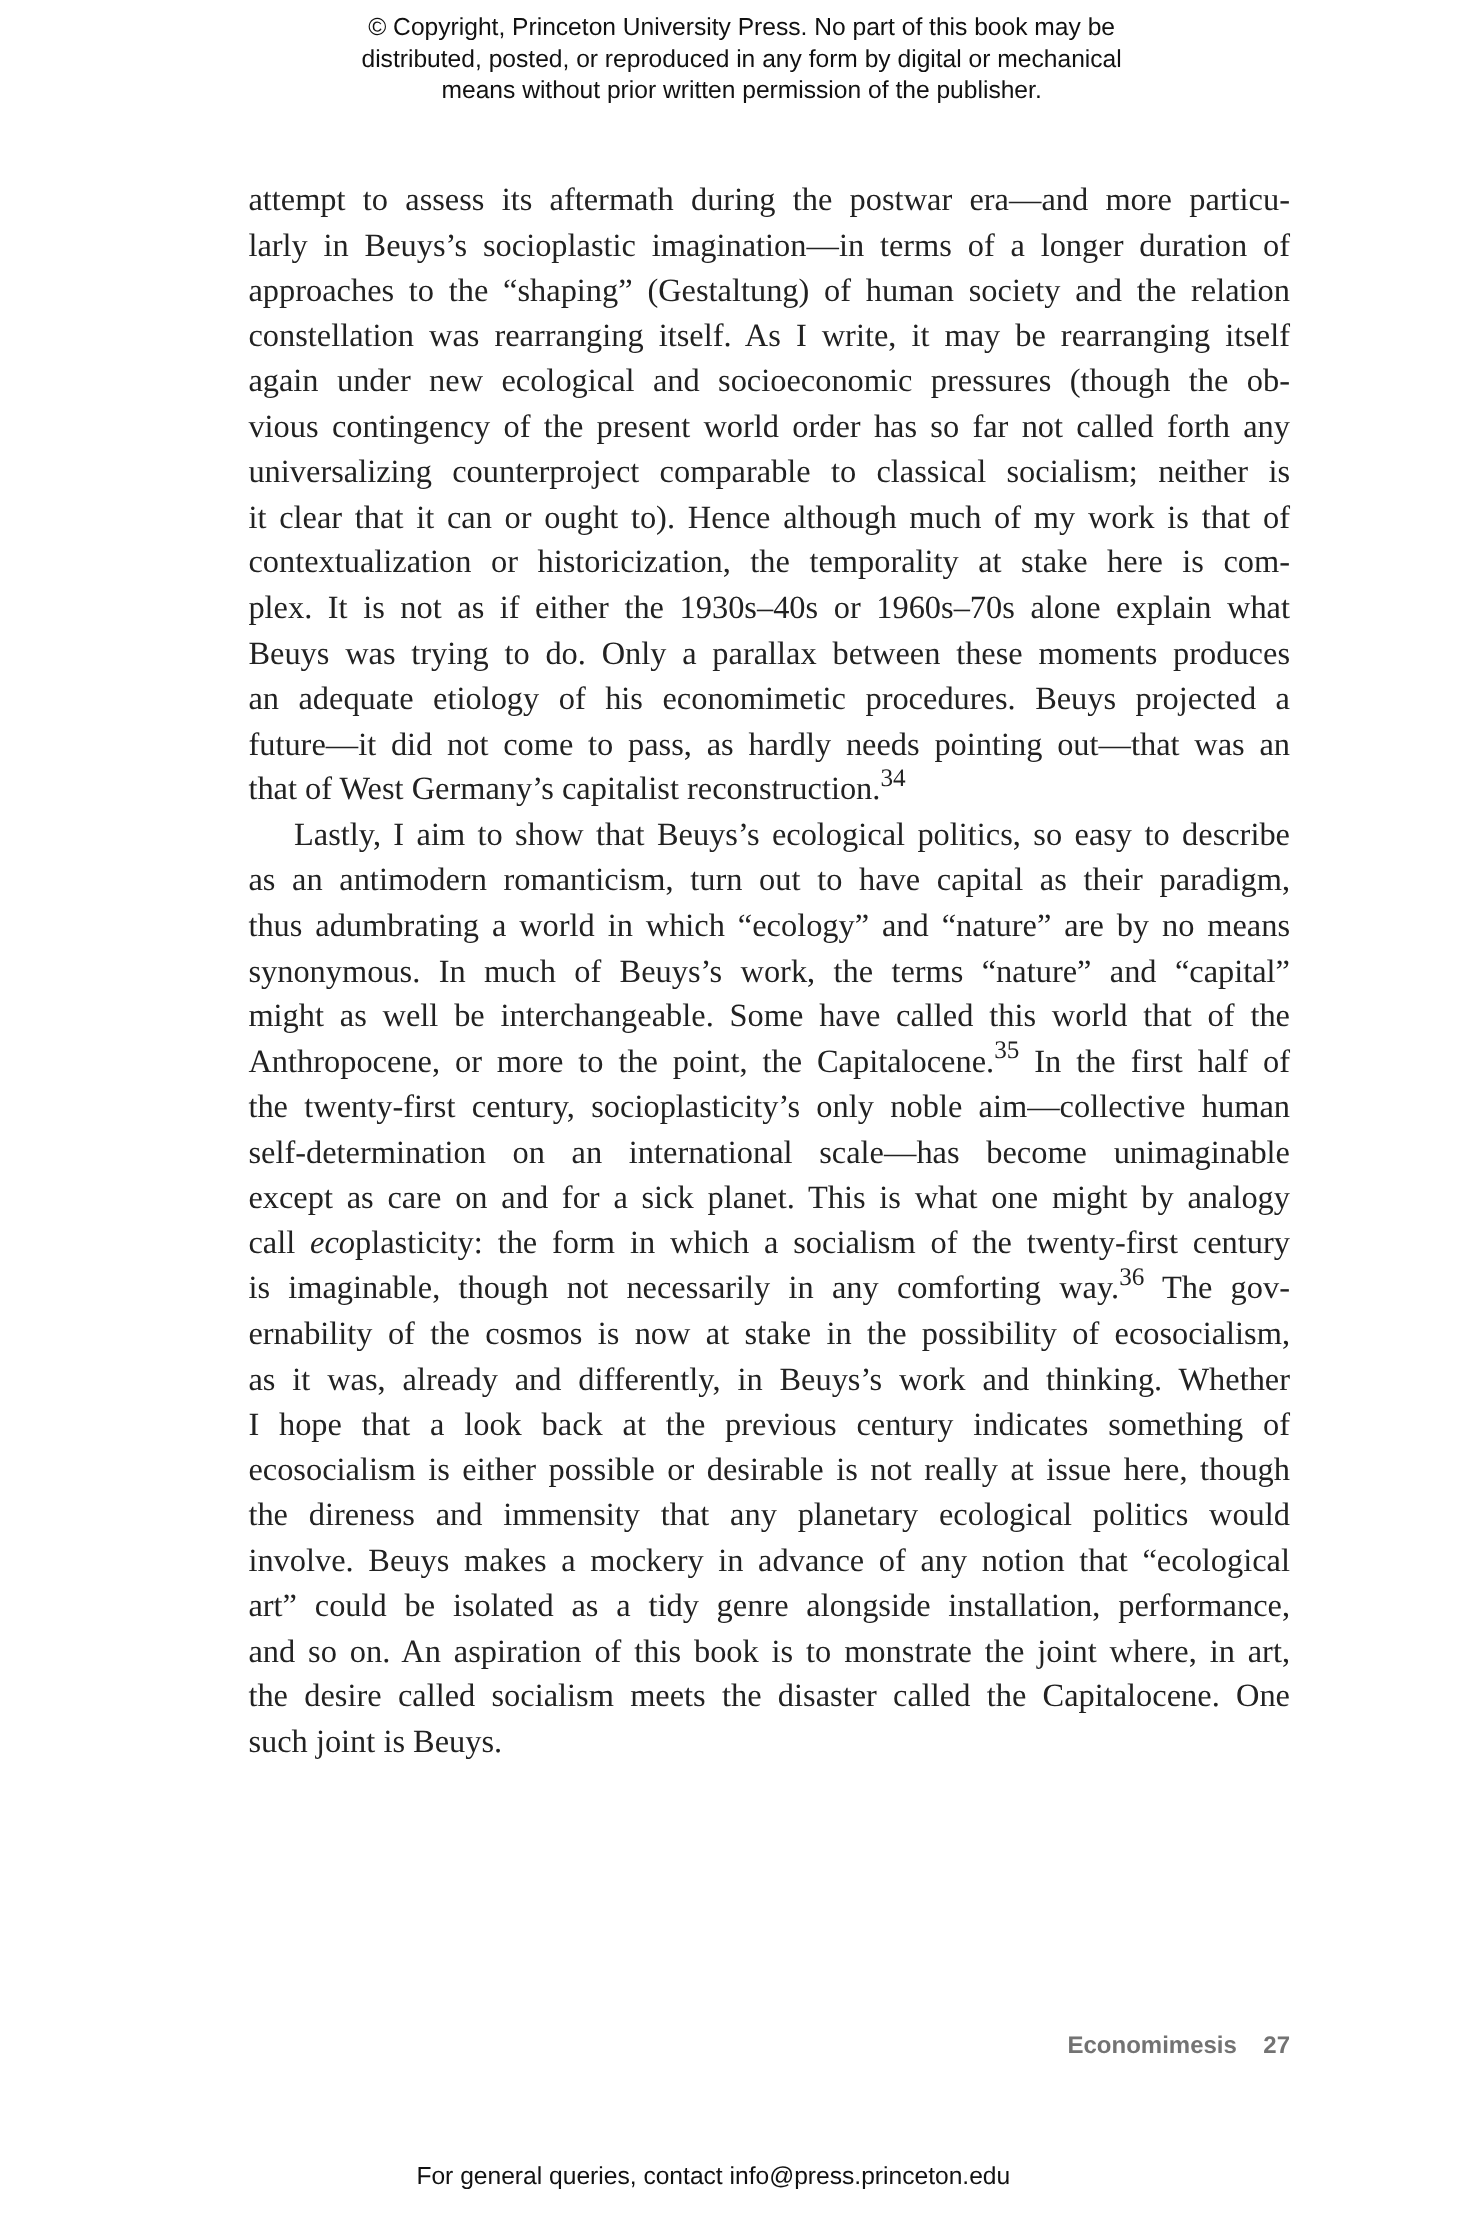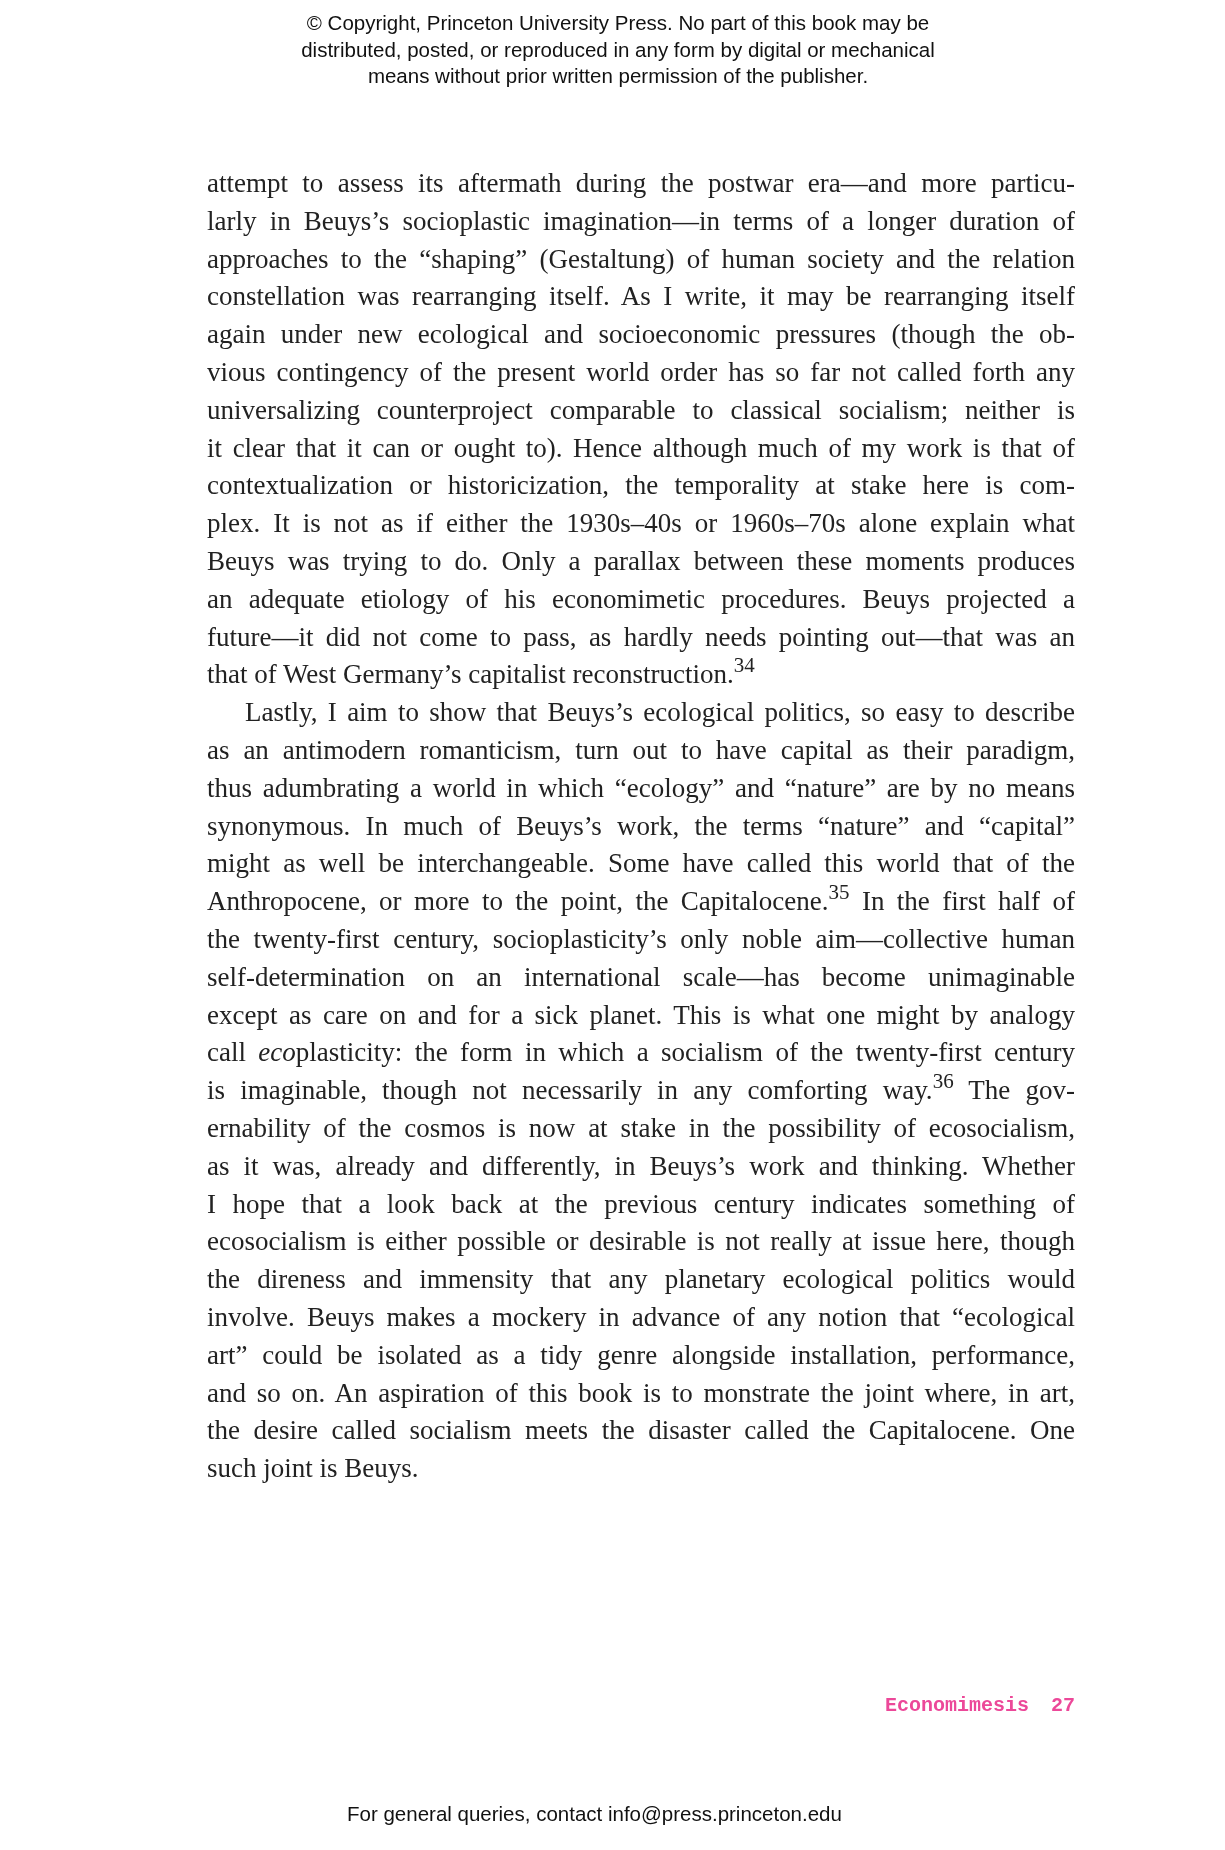--- a/index.html
+++ b/index.html
@@ -5,35 +5,35 @@
   html, body { margin: 0; padding: 0; background: #ffffff; }
   body { width: 1225px; height: 1850px; position: relative; overflow: hidden; }
   .copyright {
     position: absolute; left: 268px; top: 10px; width: 700px;
     font-family: "Liberation Sans", sans-serif; font-size: 20.5px; line-height: 26.5px;
     color: #111;
     text-align: center;
   }
   .copyright div { white-space: nowrap; }
   .body-text {
-    position: absolute; left: 207px; top: 165px; width: 868px;
+    position: absolute; left: 207px; top: 148px; width: 868px;
     font-family: "Liberation Serif", serif; font-size: 27px; line-height: 37.8px;
     color: #222;
   }
   .line {
     display: block; height: 37.8px; white-space: nowrap;
     text-align: justify; text-align-last: justify;
   }
   .line.last { text-align-last: left; }
   .line.indent { padding-left: 38px; }
   sup { font-size: 21px; line-height: 0; vertical-align: 11px; }
   em { font-style: italic; }
   .running-foot {
     position: absolute; right: 150px; top: 1694px;
-    font-family: Liberation Mono, monospace; font-size: 20px; color: #ec4899;
+    font-family: Liberation Sans, sans-serif; font-size: 20px; color: #737373;
   }
   .running-foot .title { font-weight: bold; }
   .running-foot .page { margin-left: 22px; font-weight: bold; }
   .contact {
     position: absolute; left: 347px; top: 1802px;
     font-family: "Liberation Sans", sans-serif; font-size: 20.5px; color: #111;
     white-space: nowrap;
   }
 </style>
 </head>

